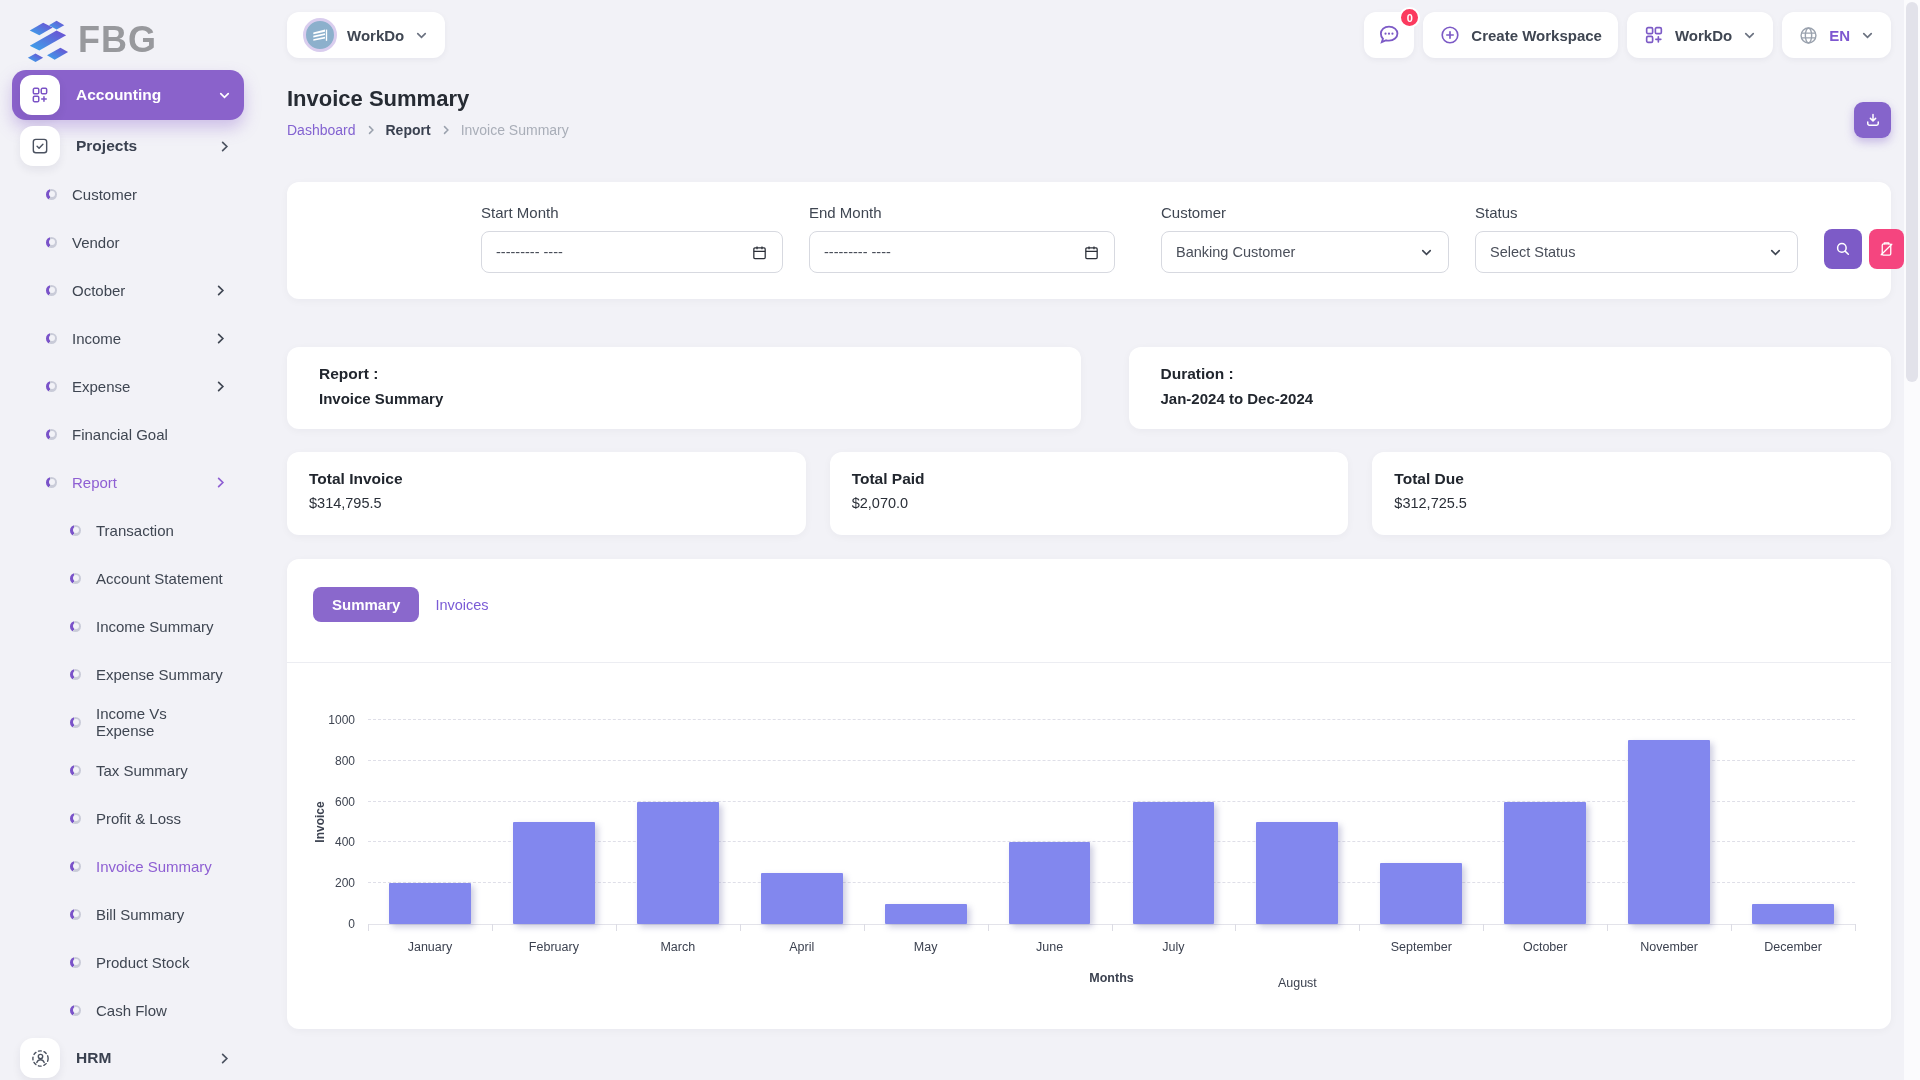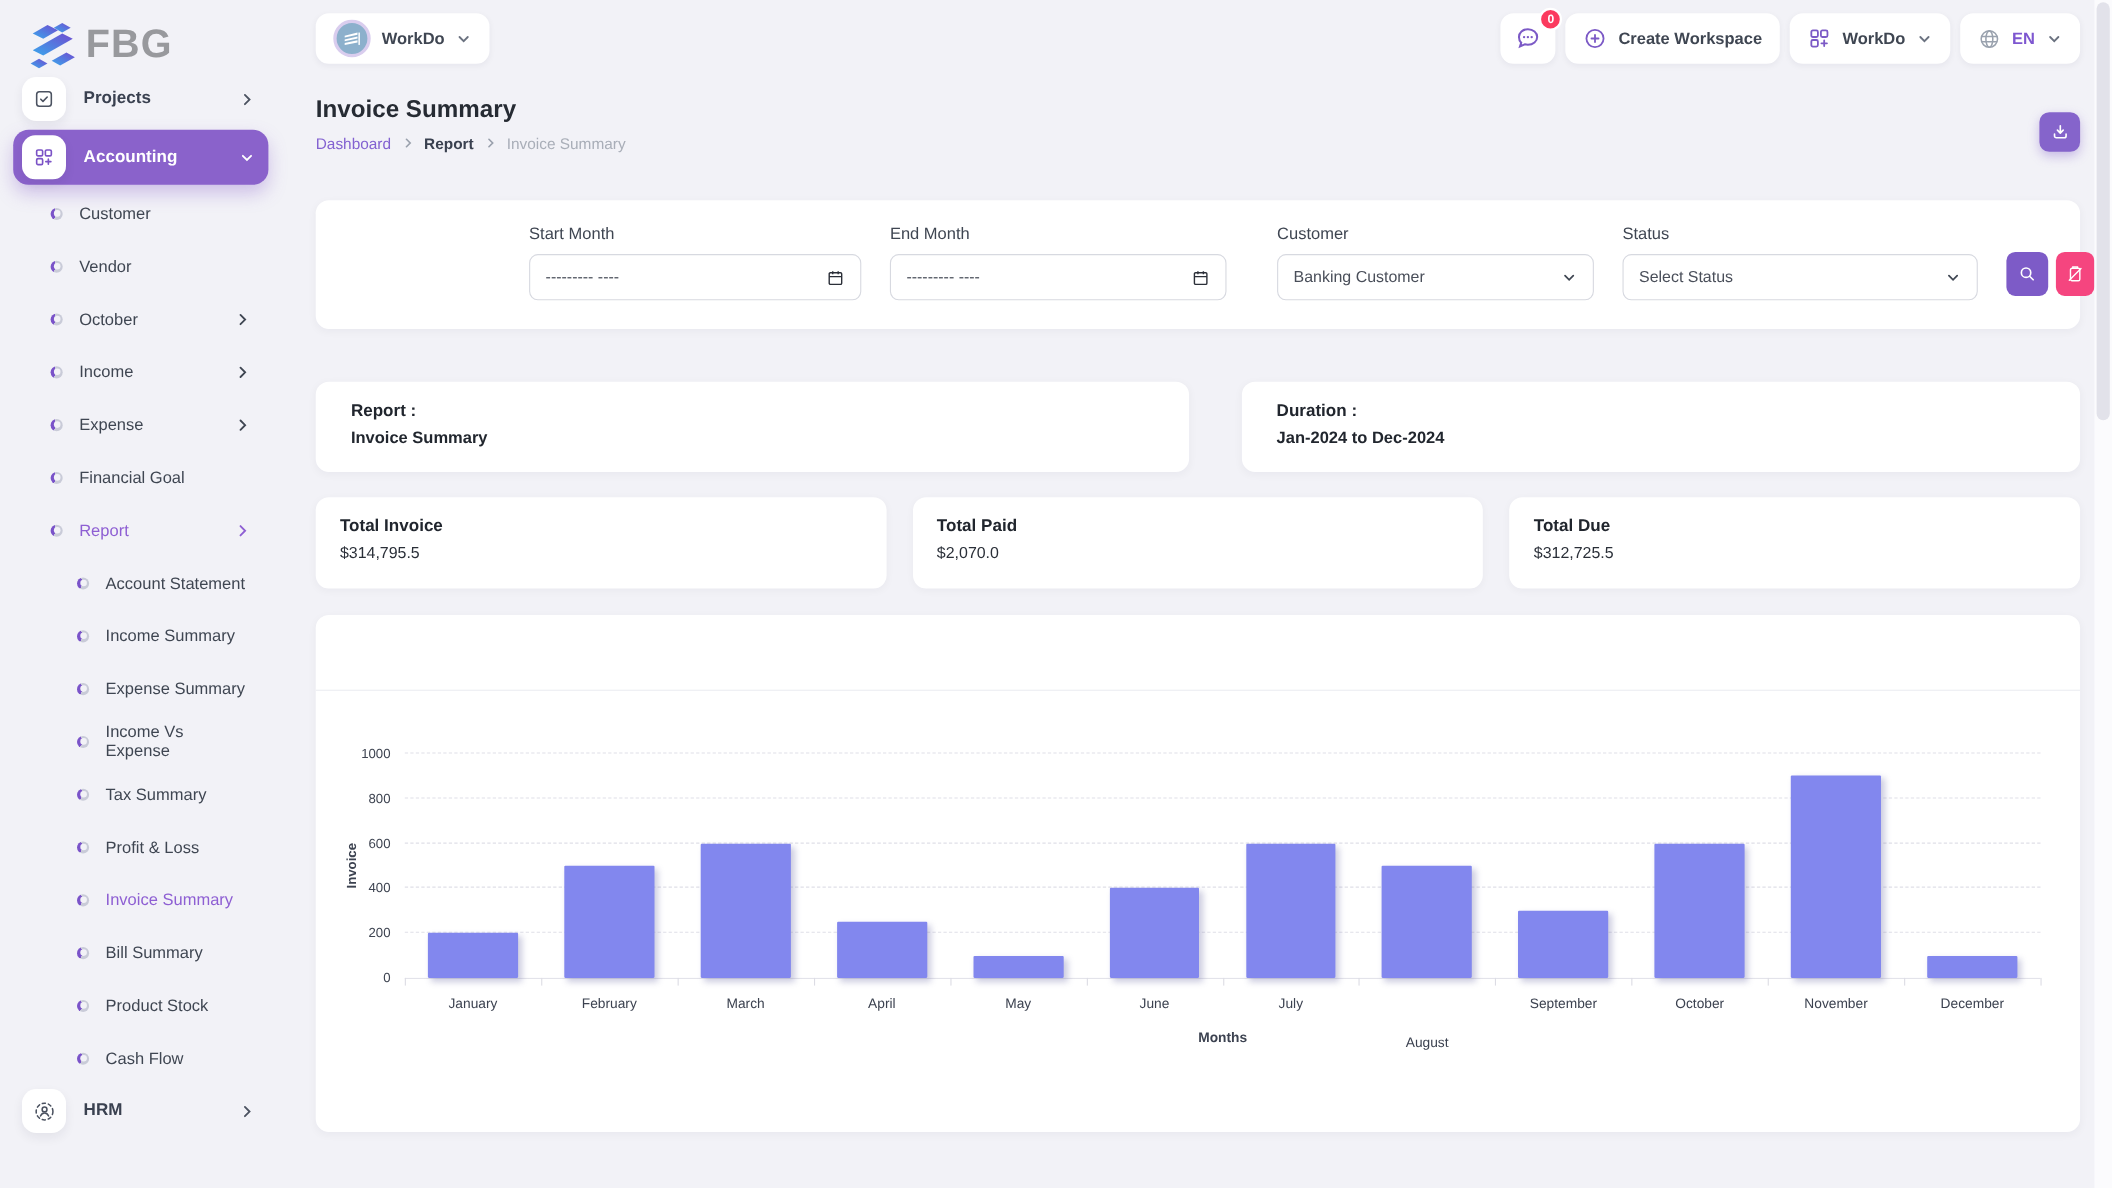--- a/index.html
+++ b/index.html
@@ -117,46 +117,46 @@
           <polygon points="34,4 42,8.5 34,13 26,8.5"></polygon>
           <polygon points="6,30 34,14 44,19 16,35"></polygon>
           <polygon points="12,38 20,42.5 12,47 4,42.5"></polygon>
           <polygon points="24,40 38,32 46,36.5 32,44.5"></polygon>
         </g>
       </svg>
     </span>
     <span class="logo-text">FBG</span>
   </div>
   <nav id="menu">
-      <div class="s-module">
-        <span class="icon-box">
-          <svg width="20" height="20" viewBox="0 0 24 24" fill="none" stroke="currentColor" stroke-width="1.7" stroke-linecap="round" stroke-linejoin="round">
-            <rect x="4" y="4" width="16" height="16" rx="3"></rect>
-            <path d="M8.5 12.2l2.4 2.4 4.6-4.8"></path>
-          </svg>
-        </span>
-        <span class="s-mlabel">Projects</span>
-        <svg class="chev" viewBox="0 0 16 16" fill="none" stroke="currentColor" stroke-width="1.8" stroke-linecap="round">
-          <path d="M6 3.5L10.5 8 6 12.5"></path>
-        </svg>
-      </div>
       <div class="s-module s-active">
         <span class="icon-box">
           <svg width="20" height="20" viewBox="0 0 24 24" fill="none" stroke="currentColor" stroke-width="1.8" stroke-linecap="round">
             <rect x="4" y="4" width="6.5" height="6.5" rx="1.5"></rect>
             <rect x="13.5" y="4" width="6.5" height="6.5" rx="1.5"></rect>
             <rect x="4" y="13.5" width="6.5" height="6.5" rx="1.5"></rect>
             <path d="M16.75 14v5.5M14 16.75h5.5"></path>
           </svg>
         </span>
         <span class="s-mlabel">Accounting</span>
         <svg class="chev" viewBox="0 0 16 16" fill="none" stroke="currentColor" stroke-width="1.8" stroke-linecap="round">
           <path d="M4 6l4 4 4-4"></path>
         </svg>
       </div>
+      <div class="s-module">
+        <span class="icon-box">
+          <svg width="20" height="20" viewBox="0 0 24 24" fill="none" stroke="currentColor" stroke-width="1.7" stroke-linecap="round" stroke-linejoin="round">
+            <rect x="4" y="4" width="16" height="16" rx="3"></rect>
+            <path d="M8.5 12.2l2.4 2.4 4.6-4.8"></path>
+          </svg>
+        </span>
+        <span class="s-mlabel">Projects</span>
+        <svg class="chev" viewBox="0 0 16 16" fill="none" stroke="currentColor" stroke-width="1.8" stroke-linecap="round">
+          <path d="M6 3.5L10.5 8 6 12.5"></path>
+        </svg>
+      </div>
       <div class="s-link">
         <span class="bullet"></span>
         <span class="s-llabel">Customer</span>
       </div>
       <div class="s-link">
         <span class="bullet"></span>
         <span class="s-llabel">Vendor</span>
       </div>
       <div class="s-link">
         <span class="bullet"></span>
@@ -182,20 +182,24 @@
       <div class="s-link">
         <span class="bullet"></span>
         <span class="s-llabel">Financial Goal</span>
       </div>
       <div class="s-link s-active">
         <span class="bullet"></span>
         <span class="s-llabel">Report</span>
         <svg class="chev" viewBox="0 0 16 16" fill="none" stroke="currentColor" stroke-width="1.8" stroke-linecap="round">
           <path d="M6 3.5L10.5 8 6 12.5"></path>
         </svg>
+      </div>
+      <div class="s-link s-sub">
+        <span class="bullet"></span>
+        <span class="s-llabel">Transaction</span>
       </div>
       <div class="s-link s-sub">
         <span class="bullet"></span>
         <span class="s-llabel">Account Statement</span>
       </div>
       <div class="s-link s-sub">
         <span class="bullet"></span>
         <span class="s-llabel">Income Summary</span>
       </div>
       <div class="s-link s-sub">
@@ -413,20 +417,24 @@
       <div class="total-label">Total Paid</div>
       <div class="total-value">$2,070.0</div>
     </div>
     <div class="card total-card">
       <div class="total-label">Total Due</div>
       <div class="total-value">$312,725.5</div>
     </div>
   </section>
 
   <section class="card chart-card">
+    <div class="tabs">
+      <div class="tab-active">Summary</div>
+      <div class="tab-plain">Invoices</div>
+    </div>
     <div class="divider"></div>
     <div class="chart-wrap">
       <div id="plot">
         <span class="ylabel-rot">Invoice</span>
       <div class="ytick" style="bottom: calc(0% - 7px);">0</div>
           <div class="gridline" style="bottom: 20%;"></div>
           <div class="ytick" style="bottom: calc(20% - 7px);">200</div>
           <div class="gridline" style="bottom: 40%;"></div>
           <div class="ytick" style="bottom: calc(40% - 7px);">400</div>
           <div class="gridline" style="bottom: 60%;"></div>

